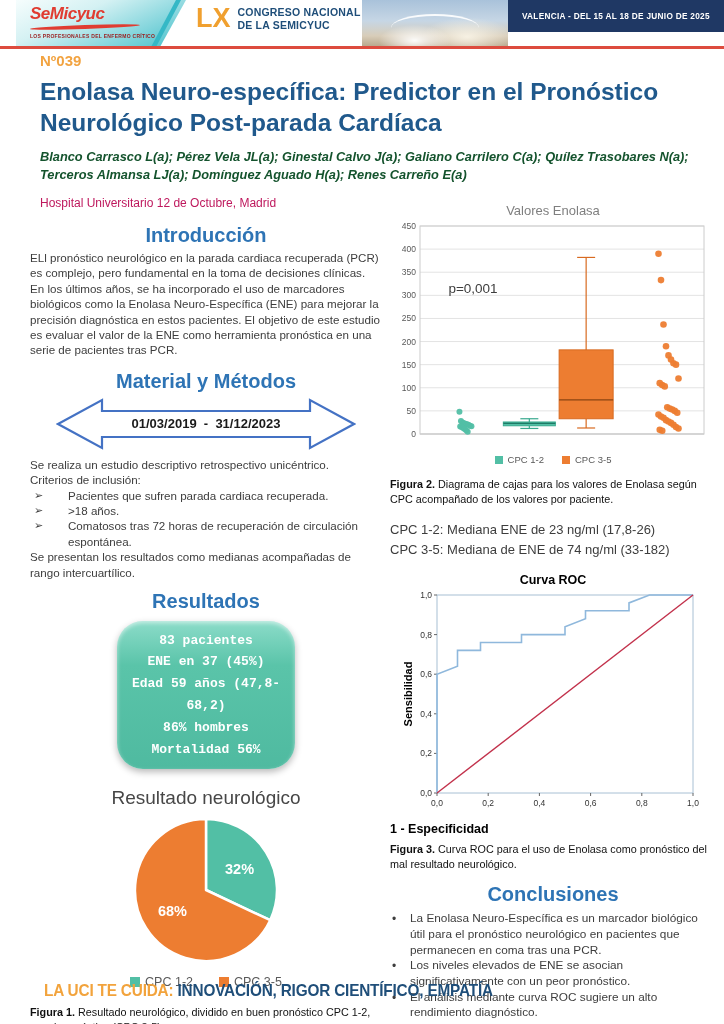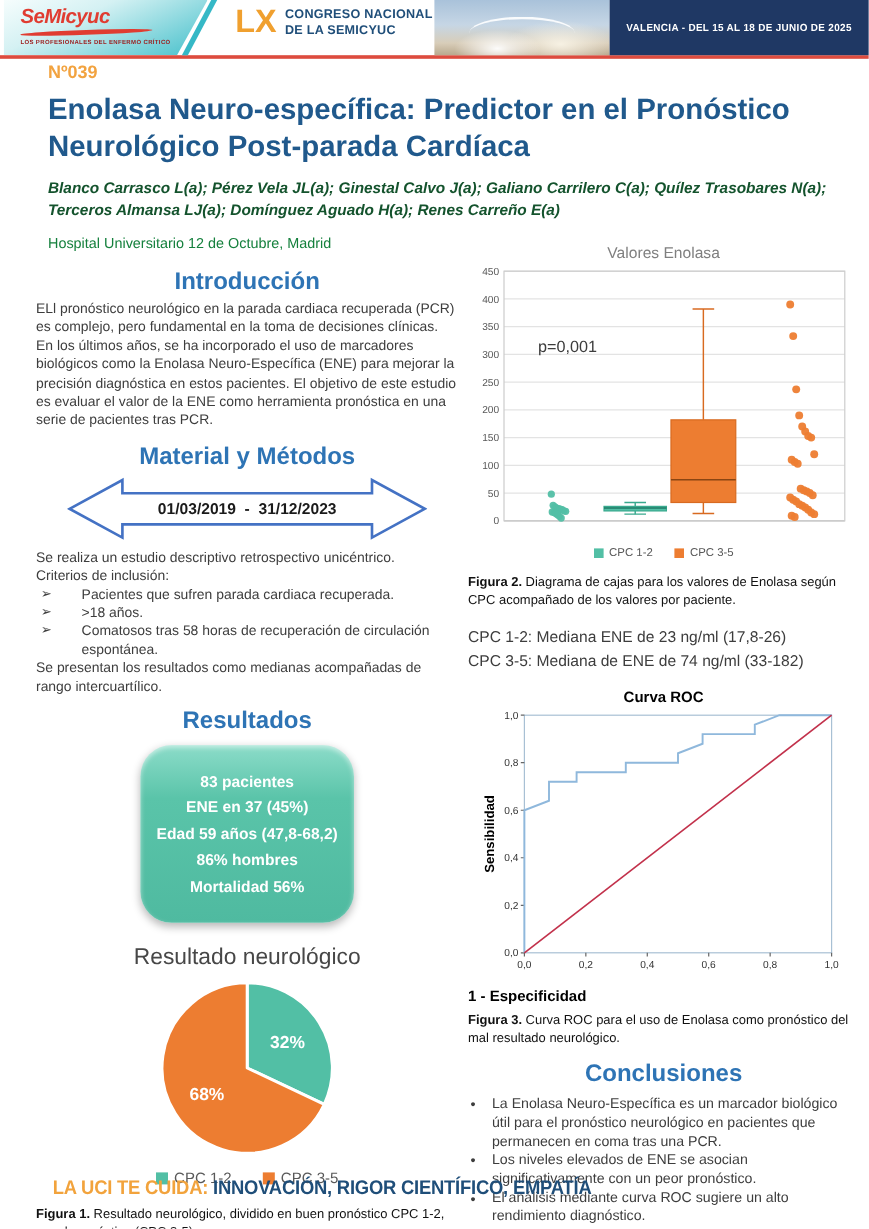--- a/index.html
+++ b/index.html
@@ -3,21 +3,21 @@
 <meta charset="utf-8">
 <style>
   html,body{margin:0;padding:0;}
   body{width:724px;height:1024px;position:relative;background:#ffffff;
        font-family:"Liberation Sans",sans-serif;overflow:hidden;color:#3d3d3d;}
   svg{font-family:inherit;}
 
   
   .header{position:absolute;left:0;top:0;width:724px;height:46px;background:#fff;
           border-bottom:3px solid #dd4b3e;}
-  .logo-block{position:absolute;left:3px;top:0;width:170px;height:46px;
+  .logo-block{position:absolute;left:16px;top:0;width:170px;height:46px;
               background:linear-gradient(155deg,#f6fdfd 0%,#d4f1f3 35%,#43bfca 100%);
               clip-path:polygon(0 0,100% 0,85% 100%,0 100%);}
   .logo-text{position:absolute;left:14px;top:4px;font-size:17px;font-weight:bold;
              font-style:italic;color:#e03c31;letter-spacing:-0.5px;}
   .logo-swoosh{position:absolute;left:14px;top:25px;width:110px;height:4px;border-radius:50%;
                background:#e03c31;transform:rotate(-2deg);}
   .logo-tag{position:absolute;left:14px;top:33px;font-size:5px;color:#9b1c1c;
             letter-spacing:.3px;font-weight:bold;}
   .diag-stripe{position:absolute;left:176px;top:0;width:5px;height:46px;background:#35b8c6;
                transform:skewX(-28deg);transform-origin:top left;}
@@ -25,32 +25,32 @@
   .lx{font-size:27px;font-weight:bold;color:#f0a02f;line-height:1;}
   .congress{display:flex;flex-direction:column;font-size:10.5px;font-weight:bold;
             color:#1f4e79;line-height:1.15;letter-spacing:.2px;}
   .photo{position:absolute;left:362px;top:0;width:146px;height:46px;
          background:
            radial-gradient(ellipse 60px 26px at 36% 88%, rgba(255,255,255,.95) 0%, rgba(255,255,255,0) 60%),
            radial-gradient(ellipse 70px 30px at 72% 80%, rgba(250,245,232,.9) 0%, rgba(250,245,232,0) 65%),
            linear-gradient(180deg,#a9c2da 0%,#c6d6e5 45%,#d8cdb9 78%,#b9a98e 100%);}
   .photo-arc{position:absolute;left:20%;top:30%;width:60%;height:55%;
              border-top:2px solid rgba(255,255,255,.9);border-radius:50% 50% 0 0;}
-  .banner{position:absolute;left:508px;top:0;width:216px;height:46px;background:#1f3864;
+  .banner{position:absolute;left:508px;top:0;width:216px;height:32px;background:#1f3864;
           display:flex;align-items:center;justify-content:center;}
   .banner-text{color:#fff;font-size:8.6px;font-weight:bold;letter-spacing:.3px;
                transform:scaleX(.96);white-space:nowrap;}
 
   
   .top-block{position:absolute;left:40px;top:52px;width:668px;}
   .poster-num{color:#f2a340;font-size:15px;font-weight:bold;margin-bottom:8px;}
   .poster-title{color:#20598c;font-size:24.5px;font-weight:bold;line-height:1.25;}
   .authors{margin-top:10px;color:#14532d;font-style:italic;font-weight:bold;
            font-size:12.8px;line-height:1.35;width:650px;}
-  .affil{margin-top:13px;color:#15803d;font-size:12px;}
+  .affil{margin-top:13px;color:#be185d;font-size:12px;}
 
   
   .col-left{position:absolute;left:30px;top:224px;width:352px;}
   .col-right{position:absolute;left:390px;top:203px;width:326px;}
   .h-blue{color:#2e74b5;font-size:20px;font-weight:bold;text-align:center;margin:0 0 3px 0;}
   .body-text{font-size:11.6px;color:#3d3d3d;line-height:1.33;margin:0;}
 
   
   .arrow-wrap{position:relative;width:300px;margin:4px auto 6px auto;height:54px;}
   .arrow-label{position:absolute;left:0;top:0;width:100%;height:100%;display:flex;
@@ -61,21 +61,21 @@
   ul.flat li{display:flex;align-items:flex-start;}
   .arrow-bullet{flex:0 0 34px;padding-left:4px;font-size:11px;color:#3d3d3d;line-height:1.4;}
   .dot-bullet{flex:0 0 18px;padding-left:2px;font-size:12px;color:#3d3d3d;line-height:1.35;}
   .li-text{flex:1;font-size:11.6px;line-height:1.33;color:#3d3d3d;}
 
   .h-res{margin-top:10px;}
   .teal-box{width:178px;height:148px;margin:8px auto 0 auto;border-radius:26px;
             background:linear-gradient(180deg,#8cdcc9 0%,#5ac4a9 30%,#4fbaa0 100%);
             box-shadow:0 3px 7px rgba(0,0,0,.28), inset 0 2px 4px rgba(255,255,255,.55);
             display:flex;flex-direction:column;align-items:center;justify-content:center;
-            color:#fff;font-weight:bold;font-size:13px;line-height:1.68;text-align:center;}
+            color:#fff;font-weight:bold;font-size:13px;line-height:1.68;text-align:center;font-family:Liberation Mono, monospace;}
 
   .pie-heading{margin:18px 0 6px 0;text-align:center;color:#474747;font-size:19px;}
   .pie-svg{display:block;margin:0 auto;}
   .legend{display:flex;justify-content:center;align-items:center;margin-top:10px;text-align:right;}
   .legend.pie-leg{gap:26px;font-size:12.5px;color:#595959;}
   .legend.box-leg{gap:18px;font-size:9.5px;color:#595959;margin-top:2px;}
   .leg-item{display:flex;align-items:center;gap:5px;}
   .leg-sq{width:10px;height:10px;display:inline-block;}
   .box-leg .leg-sq{width:8px;height:8px;}
 
@@ -154,21 +154,21 @@
       <li>
       <span class="arrow-bullet">➢</span>
       <span class="li-text">Pacientes que sufren parada cardiaca recuperada.</span>
     </li>
       <li>
       <span class="arrow-bullet">➢</span>
       <span class="li-text">&gt;18 años.</span>
     </li>
       <li>
       <span class="arrow-bullet">➢</span>
-      <span class="li-text">Comatosos tras 58 horas de recuperación de circulación espontánea.</span>
+      <span class="li-text">Comatosos tras 72 horas de recuperación de circulación espontánea.</span>
     </li>
     </ul>
   <p class="body-text">Se presentan los resultados como medianas acompañadas de rango intercuartílico.</p>
 
   <h2 class="h-blue h-res">Resultados</h2>
   <div class="teal-box">
       <div>83 pacientes</div>
       <div>ENE en  37 (45%)</div>
       <div>Edad 59 años (47,8-68,2)</div>
       <div>86% hombres</div>

